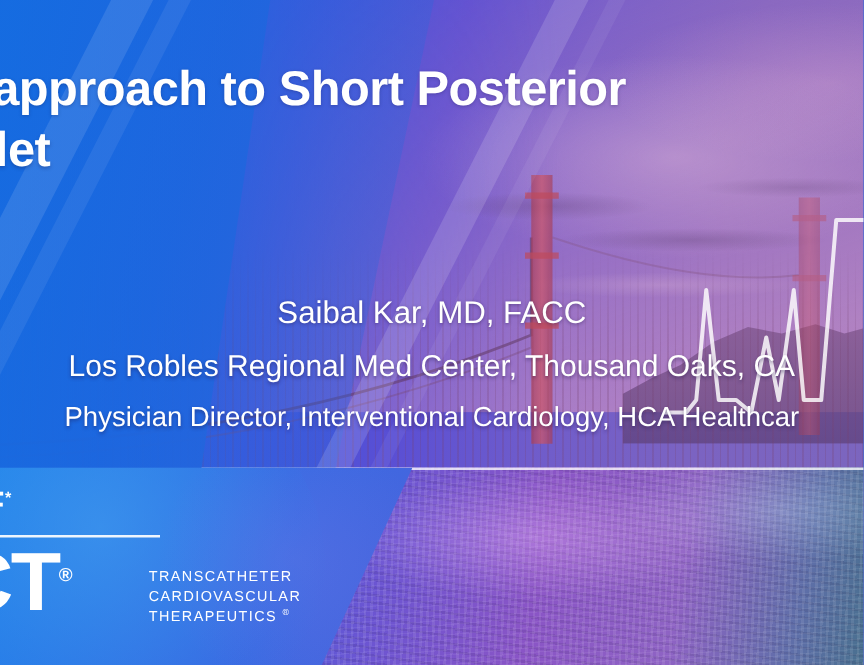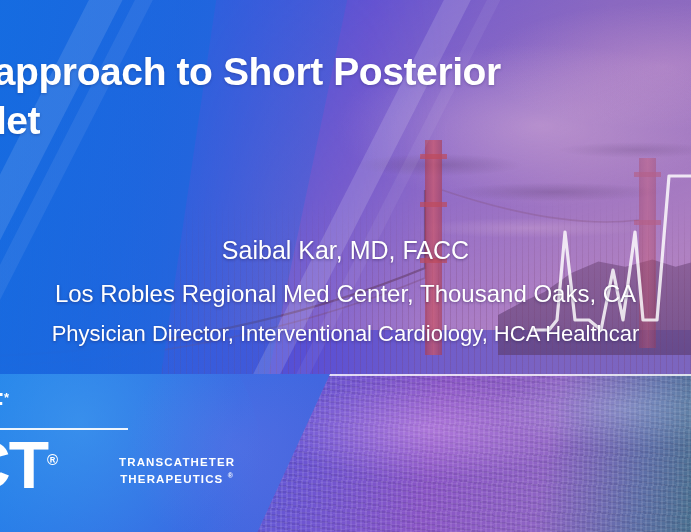--- a/index.html
+++ b/index.html
@@ -170,24 +170,23 @@
     position:absolute; left:0; top:40px; width:161px; height:2px;
     background:rgba(255,255,255,.92);
   }
   .tct {
     position:absolute; left:-4px; top:44px;
     color:#ffffff; font-size:66px; font-weight:bold; letter-spacing:-2px; line-height:1;
   }
   .tct sup { font-size:15px; vertical-align:super; letter-spacing:0; }
   .tct-sub {
     position:absolute; left:152px; top:67px;
-    color:#ffffff; font-size:11.5px; font-weight:bold;
+    color:#ffffff; font-size:11.5px; font-weight:normal;
     letter-spacing:1.15px; line-height:1.35;
     text-transform:uppercase;
-    text-align:center;
   }
   .tct-sub sup { font-size:7px; vertical-align:super; }
 </style>
 </head>
 <body>
 
 <div class="slide">
 
   <div class="photo">
     <div class="sky"></div>
@@ -240,17 +239,18 @@
   <div class="byline l1">Saibal Kar, MD, FACC</div>
   <div class="byline l2">Los Robles Regional Med Center, Thousand Oaks, CA</div>
   <div class="byline l3">Physician Director, Interventional Cardiology, HCA Healthcar</div>
 
   <div class="logo">
     <div class="crf"><span>RF</span><sup>*</sup></div>
     <div class="crf-rule"></div>
     <div class="tct"><span>CT</span><sup>®</sup></div>
     <div class="tct-sub">
       <div>Transcatheter</div>
+      <div>Cardiovascular</div>
       <div><span>Therapeutics</span> <sup>®</sup></div>
     </div>
   </div>
 
 </div>
 
 </body></html>

